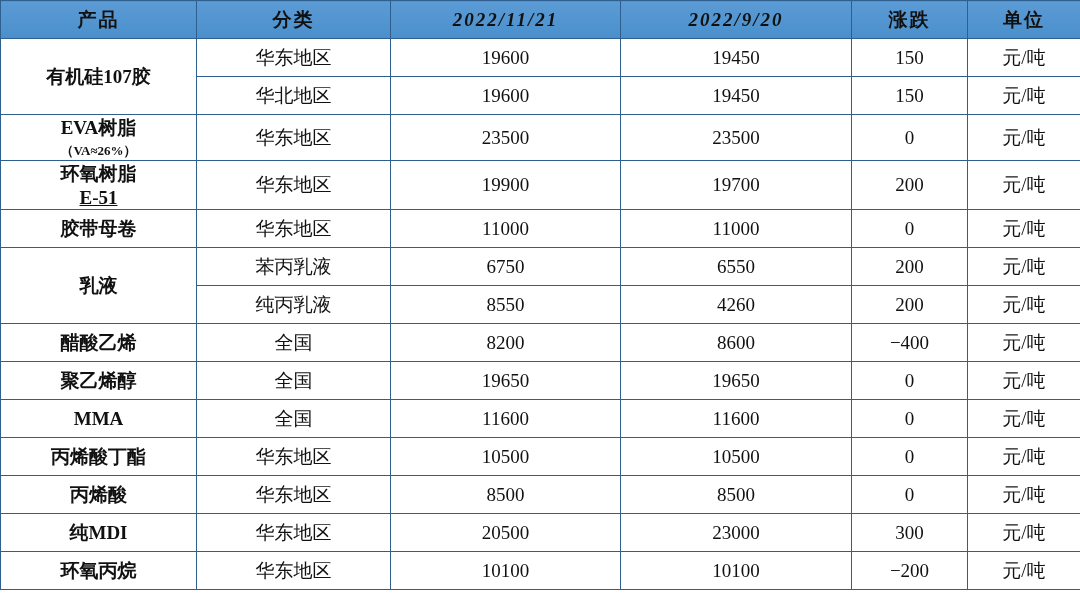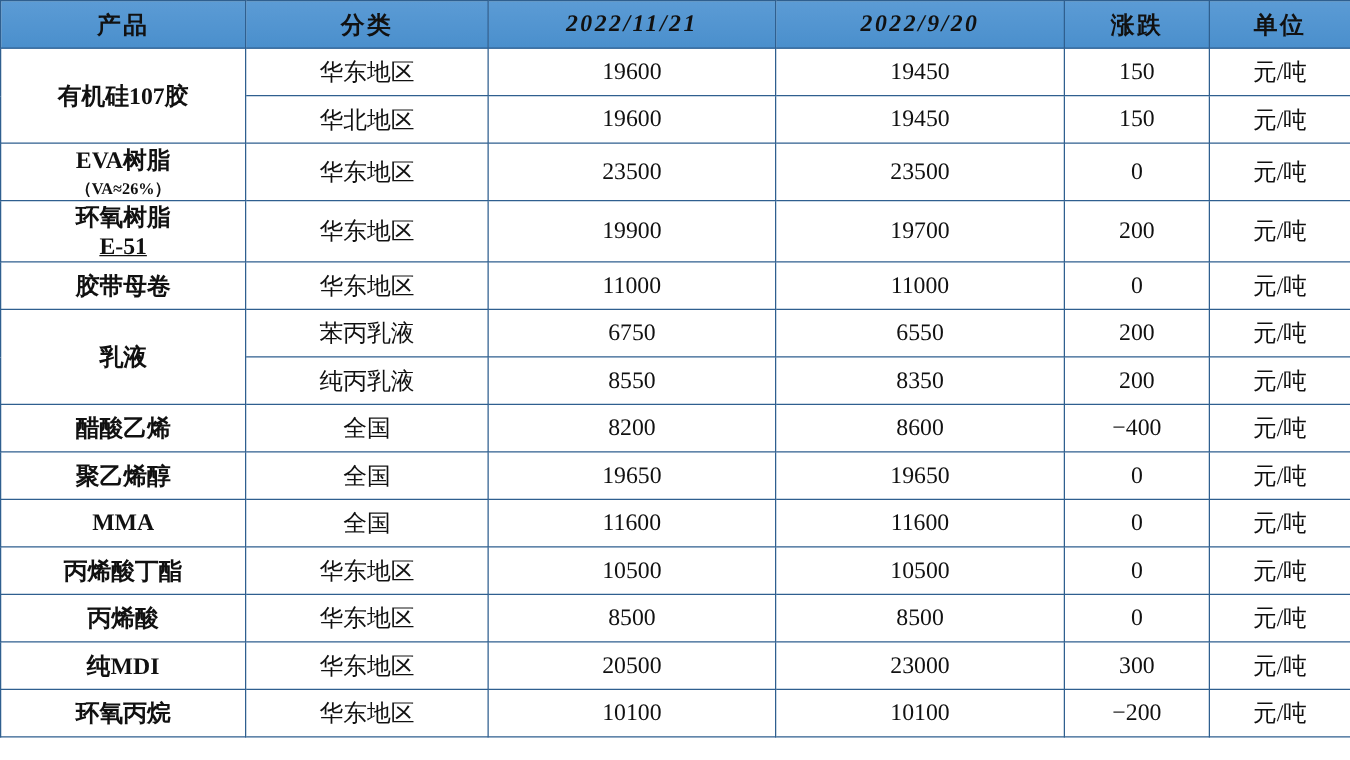--- a/index.html
+++ b/index.html
@@ -136,21 +136,21 @@
         <td class="prod" rowspan="2"><span>乳液</span></td>
         <td class="cat">苯丙乳液</td>
         <td class="val">6750</td>
         <td class="val">6550</td>
         <td class="chg up">200</td>
         <td class="unit">元/吨</td>
       </tr>
       <tr>
         <td class="cat">纯丙乳液</td>
         <td class="val">8550</td>
-        <td class="val">8350</td>
+        <td class="val">4260</td>
         <td class="chg up">200</td>
         <td class="unit">元/吨</td>
       </tr>
       <tr>
         <td class="prod"><span>醋酸乙烯</span></td>
         <td class="cat">全国</td>
         <td class="val">8200</td>
         <td class="val">8600</td>
         <td class="chg down">−400</td>
         <td class="unit">元/吨</td>

